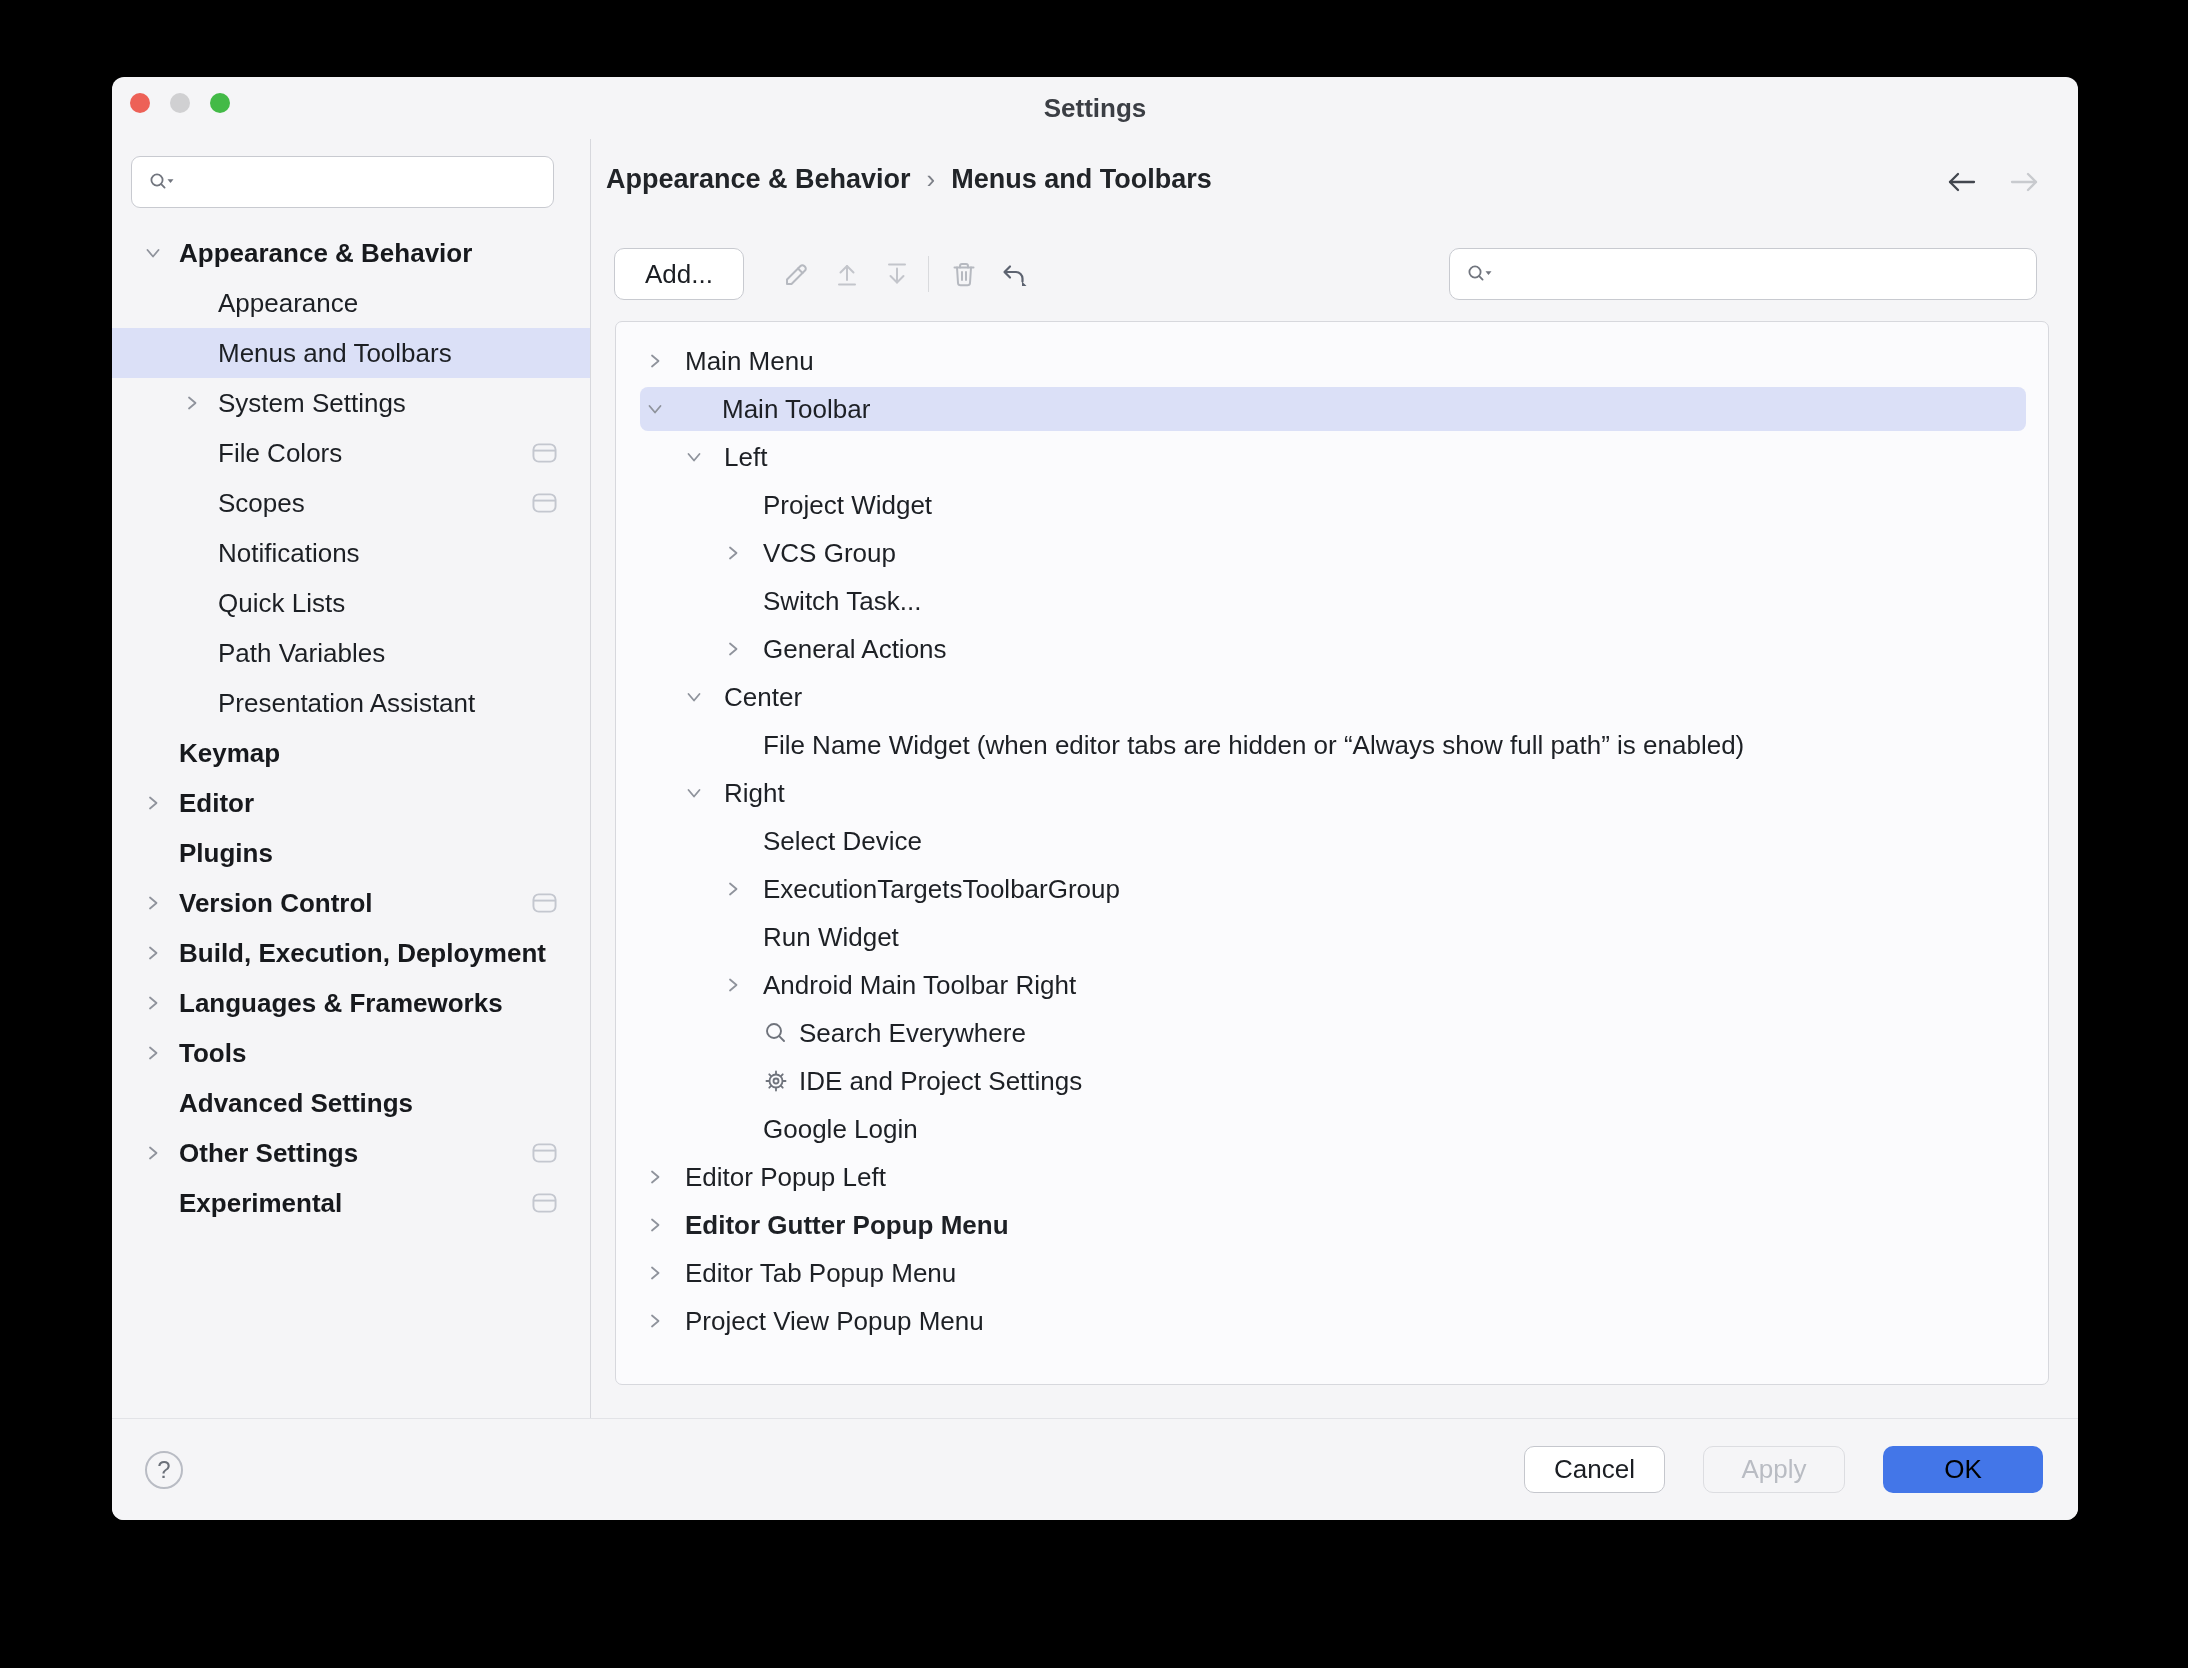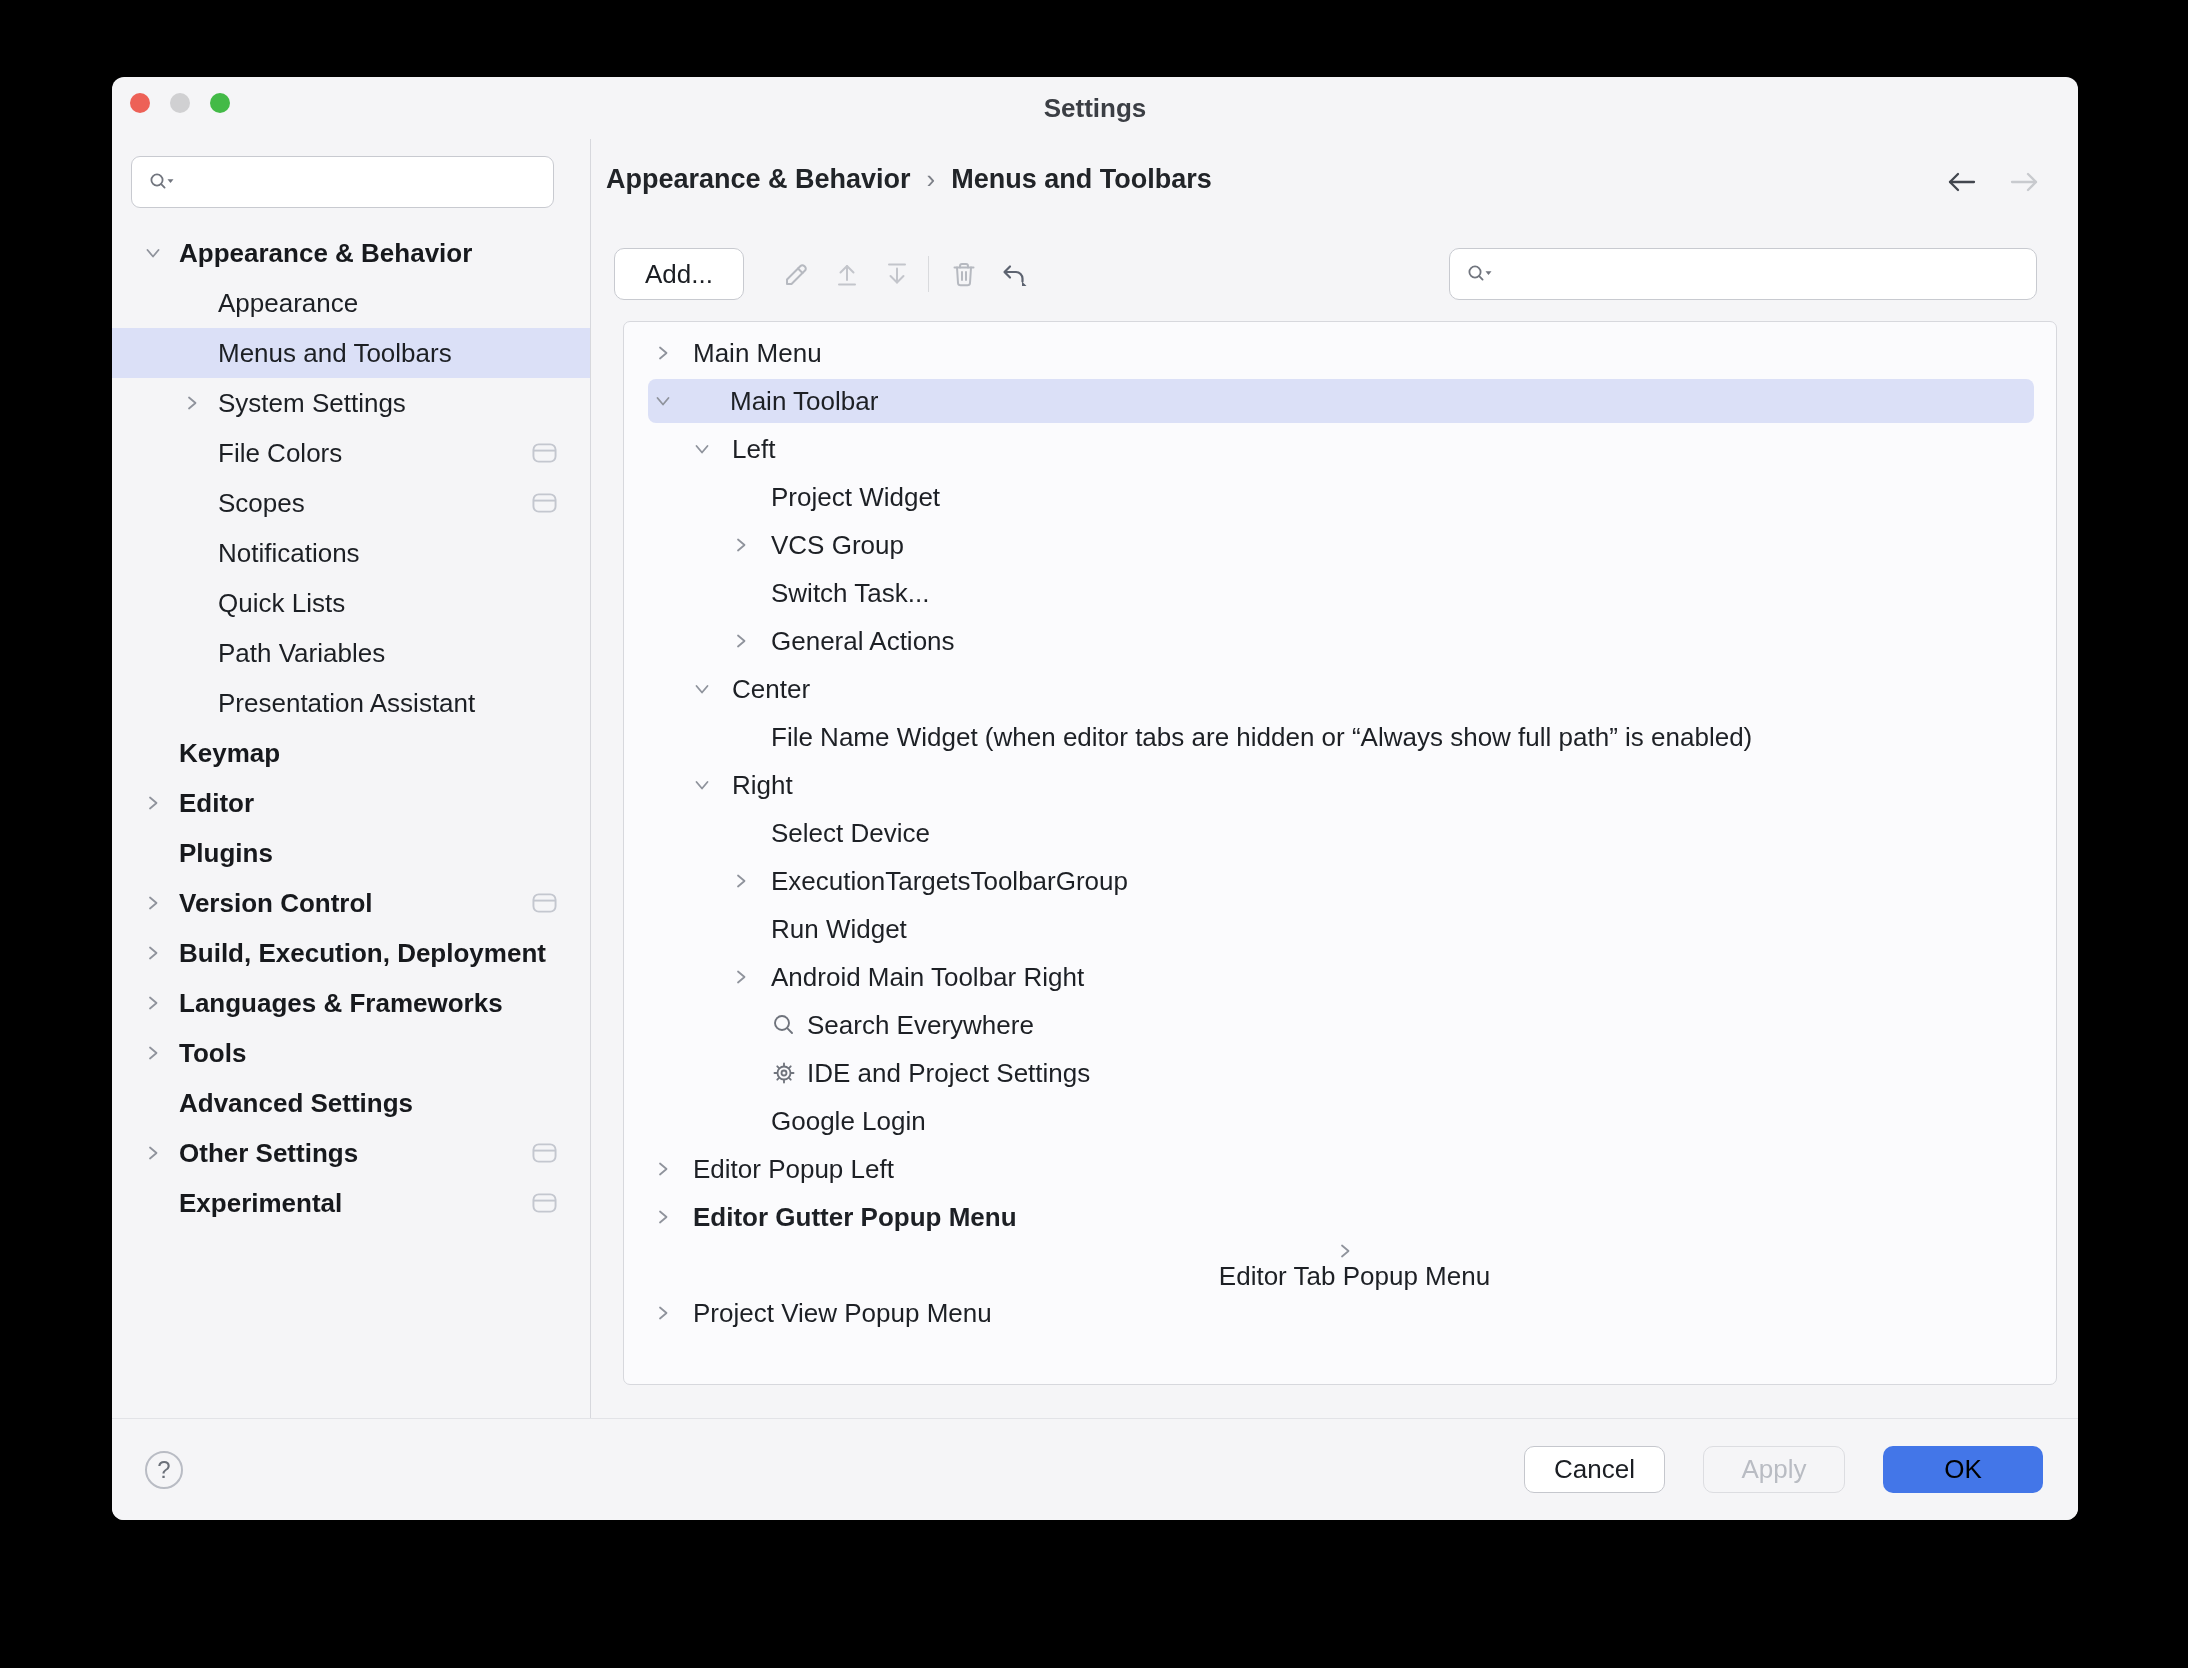--- a/index.html
+++ b/index.html
@@ -38,21 +38,21 @@
   .breadcrumb .sep{color:#7d8088;font-weight:400;font-size:26px}
   .navarrows{position:absolute;right:34px;top:26px;display:flex;gap:22px;align-items:center}
   .navbtn{display:flex;align-items:center;justify-content:center;width:40px;height:34px;cursor:pointer}
   .toolbar{position:absolute;left:23px;top:109px;height:52px;display:flex;align-items:center}
   .addbtn{height:52px;padding:0 30px;background:#fff;border:1px solid #c8cad0;border-radius:10px;font-size:26px;color:#1b1e23;display:flex;align-items:center;cursor:pointer}
   .tbicon{width:46px;height:52px;display:flex;align-items:center;justify-content:center;cursor:pointer;margin-left:4px}
   .tbsep{width:1px;height:36px;background:#d9dadd;margin:0 8px}
   .searchbox2{position:absolute;left:858px;top:109px;width:588px;height:52px;background:#fff;border:1px solid #c8cad0;border-radius:10px;display:flex;align-items:center;padding-left:16px}
   .searchbox2 input{border:none;outline:none;background:transparent;font-size:26px;color:var(--text);flex:1;min-width:0;margin-left:10px}
   
-  .treepanel{position:absolute;left:32px;top:182px;width:1434px;height:1064px;background:var(--panel-bg);border:1px solid var(--border);border-radius:7px;padding-top:7px;overflow:hidden}
+  .treepanel{position:absolute;left:24px;top:182px;width:1434px;height:1064px;background:var(--panel-bg);border:1px solid var(--border);border-radius:7px;padding-top:15px;overflow:hidden}
   .trow{height:48px;display:flex;align-items:center;font-size:26px;color:var(--text);white-space:nowrap;position:relative;cursor:default}
   .trow>*{position:relative;z-index:1}
   .trow.selected::before{content:"";position:absolute;left:24px;right:22px;top:2px;bottom:2px;background:var(--selection);border-radius:8px;z-index:0}
   .slot40{width:40px;display:flex;align-items:center;flex:none}
   .ticon{width:36px;display:flex;align-items:center;flex:none}
   
   .footer{position:absolute;left:0;right:0;bottom:0;height:102px;border-top:1px solid #e2e3e7;display:flex;align-items:center;padding:0 35px 0 33px;background:var(--win-bg)}
   .helpbtn{width:38px;height:38px;border-radius:50%;border:2px solid #b9bcc4;color:#6b7079;font-size:24px;display:flex;align-items:center;justify-content:center;cursor:pointer}
   .btns{margin-left:auto;display:flex;gap:38px}
   .btn{height:47px;border-radius:10px;font-size:26px;display:flex;align-items:center;justify-content:center;cursor:pointer}
@@ -556,21 +556,21 @@
         <div class="trow" style="padding-left: 29px; font-weight: bold;">
     <span class="slot40">
       <svg class="cv cv-right" width="20" height="20" viewBox="0 0 20 20">
               <path d="M7 4.5 L13.5 10 L7 15.5" fill="none" stroke="currentColor" stroke-width="1.8" stroke-linecap="round" stroke-linejoin="round"></path>
             </svg>
 
     </span>
 
     <span class="tlabel">Editor Gutter Popup Menu</span>
   </div>
-        <div class="trow" style="padding-left: 29px; flex-direction: column;">
+        <div class="trow" style="padding-left: 29px;">
     <span class="slot40">
       <svg class="cv cv-right" width="20" height="20" viewBox="0 0 20 20">
               <path d="M7 4.5 L13.5 10 L7 15.5" fill="none" stroke="currentColor" stroke-width="1.8" stroke-linecap="round" stroke-linejoin="round"></path>
             </svg>
 
     </span>
 
     <span class="tlabel">Editor Tab Popup Menu</span>
   </div>
         <div class="trow" style="padding-left: 29px;">

